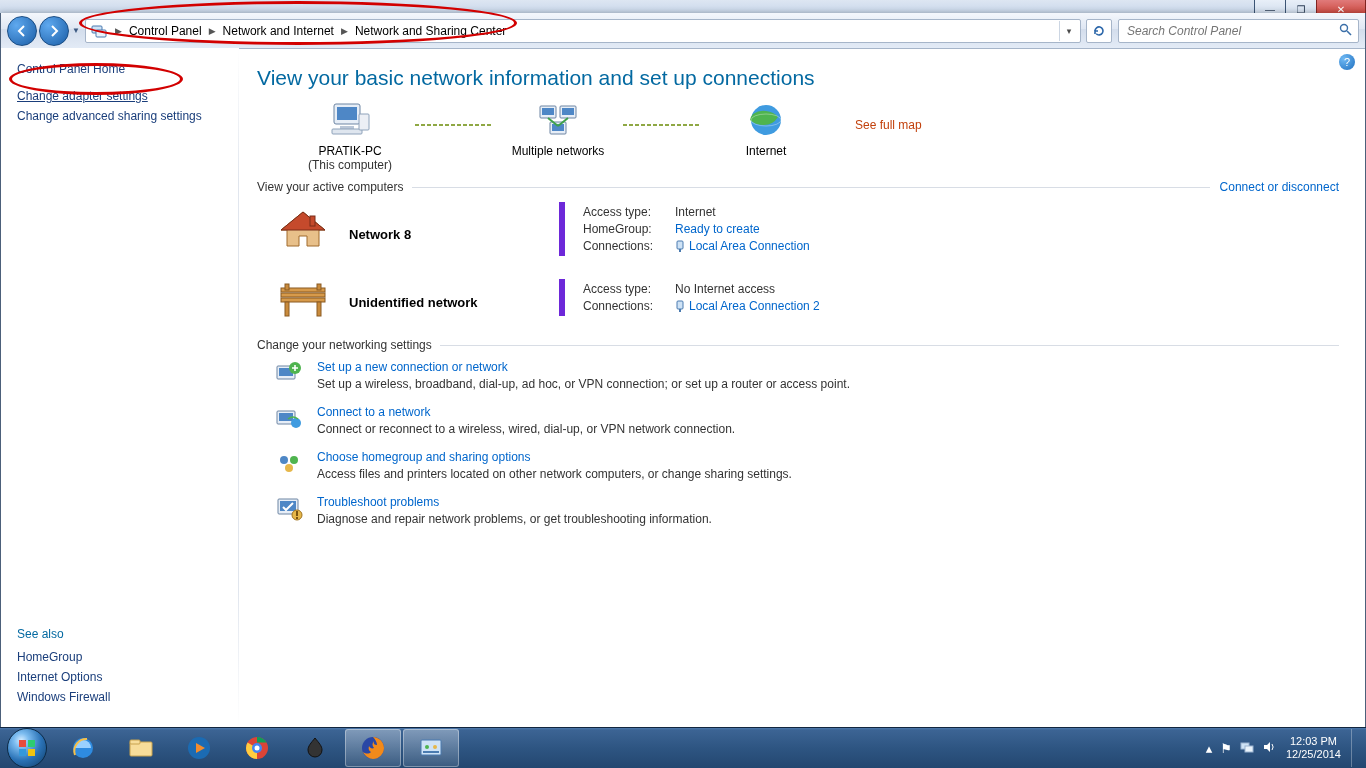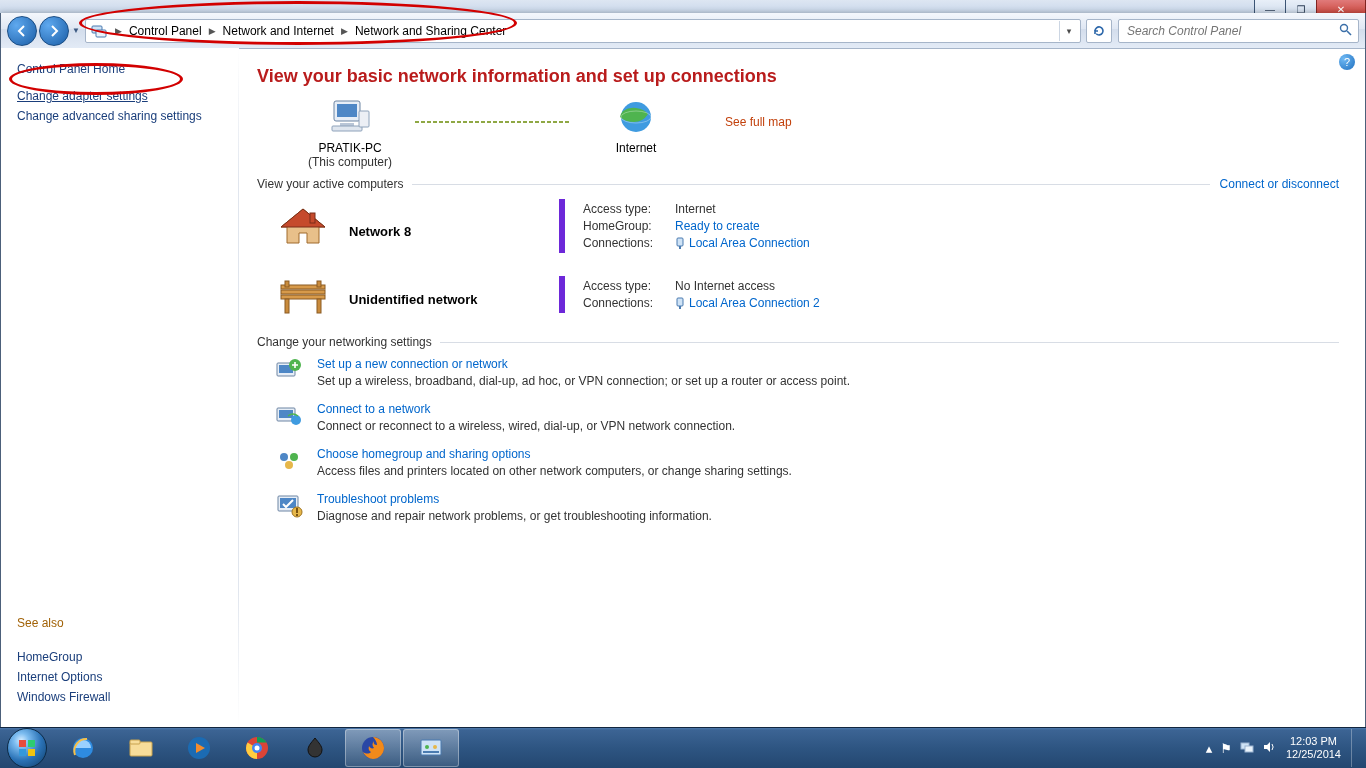--- a/index.html
+++ b/index.html
@@ -24,24 +24,24 @@
   .search-box{flex:1;height:22px;border:1px solid #a6b5c9;background:#fff;margin-left:4px;display:flex;align-items:center;padding:0 6px;border-radius:2px;color:#777;font-style:italic}
   .search-box input{border:none;outline:none;flex:1;font-style:italic;color:#6b6b6b;font-size:12px}
   .search-icon{color:#3b6fa8;font-size:13px}
   
   .body{position:absolute;top:35px;left:0;right:0;bottom:0;display:flex}
   .sidebar{width:210px;background:#fff;padding:14px 12px 12px 16px;border-right:none;position:relative}
   .sidebar-sep{position:absolute;right:0;top:0;bottom:0;width:1px;background:linear-gradient(#fff,#e1e6ee 20%,#e1e6ee 80%,#fff)}
   .sb-head{color:#1a3e7b;font-size:12px;margin-bottom:12px}
   .sb-link{color:#1a3e7b;font-size:12px;margin:4px 0;line-height:16px;cursor:pointer}
   .sb-see{position:absolute;bottom:18px;left:16px}
-  .sb-see-h{color:#a16207;margin-bottom:19px}
+  .sb-see-h{color:#0369a1;margin-bottom:8px}
   .content{flex:1;padding:18px 26px 18px 18px;position:relative}
   .help-icon{position:absolute;top:6px;right:10px;width:16px;height:16px;border-radius:50%;background:radial-gradient(circle at 30% 30%,#6fb9f4,#1f6fbf);color:#fff;font-size:11px;display:flex;align-items:center;justify-content:center}
-  h1{color:#b91c1c;font-weight:bold;font-size:18px;margin:0 0 10px 0}
+  h1{color:#0369a1;font-weight:normal;font-size:21px;margin:0 0 10px 0}
   .map-row{display:flex;align-items:center;gap:0;margin:4px 0 6px 28px}
   .map-node{display:flex;flex-direction:column;align-items:center;width:130px}
   .map-node svg,.map-node .icon-holder{width:48px;height:42px}
   .map-label{font-size:12px;text-align:center;line-height:14px;margin-top:2px}
   .map-sub{font-size:12px;text-align:left;color:#333}
   .map-line{width:78px;height:2px;background:repeating-linear-gradient(90deg,#8fa844 0 4px,#fff 4px 6px);margin-top:-22px}
   .see-map{color:#c2410c;font-size:12px;margin-left:24px;margin-top:-22px;cursor:pointer}
   .sect-head{display:flex;align-items:center;margin:8px 0 8px 0}
   .sect-head .lbl{font-size:12px;color:#333;padding-right:8px}
   .sect-head .line{flex:1;height:1px;background:#d8dde5}
@@ -160,20 +160,33 @@
             <rect x="8" y="4" width="26" height="20" rx="2" fill="#e7eef7" stroke="#6d85a3"></rect>
             <rect x="11" y="7" width="20" height="13" fill="#4e87c6"></rect>
             <rect x="14" y="26" width="14" height="3" fill="#b9c6d7"></rect>
             <rect x="6" y="29" width="30" height="5" rx="1" fill="#dfe6ef" stroke="#8ea2ba"></rect>
             <rect x="33" y="14" width="10" height="16" rx="1" fill="#eceff5" stroke="#8ea2ba"></rect>
           </svg>
           <div class="map-label">PRATIK-PC</div>
           <div class="map-sub">(This computer)</div>
         </div>
         <div class="map-line"></div>
+        <div class="map-node">
+          <svg class="icon-holder" viewBox="0 0 48 42">
+            <rect x="6" y="6" width="16" height="12" rx="1" fill="#e7eef7" stroke="#6d85a3"></rect>
+              <rect x="8" y="8" width="12" height="7" fill="#4e87c6"></rect>
+            <rect x="26" y="6" width="16" height="12" rx="1" fill="#e7eef7" stroke="#6d85a3"></rect>
+              <rect x="28" y="8" width="12" height="7" fill="#4e87c6"></rect>
+            <rect x="16" y="22" width="16" height="12" rx="1" fill="#e7eef7" stroke="#6d85a3"></rect>
+              <rect x="18" y="24" width="12" height="7" fill="#4e87c6"></rect>
+            <path d="M14 18 L24 26 M34 18 L24 26" stroke="#3fa24a" stroke-width="2"></path>
+          </svg>
+          <div class="map-label">Multiple networks</div>
+          <div class="map-sub">&nbsp;</div>
+        </div>
         <div class="map-line"></div>
         <div class="map-node">
           <svg class="icon-holder" viewBox="0 0 48 42">
             <circle cx="24" cy="20" r="15" fill="#3f9be0"></circle>
             <path d="M11 14 q6 -4 13 -3 q8 1 12 6 q-5 8 -14 8 q-9 0 -14 -5 q1 -4 3 -6" fill="#4fb44f"></path>
             <ellipse cx="24" cy="20" rx="15" ry="6" fill="none" stroke="#ffffff55"></ellipse>
           </svg>
           <div class="map-label">Internet</div>
           <div class="map-sub">&nbsp;</div>
         </div>

